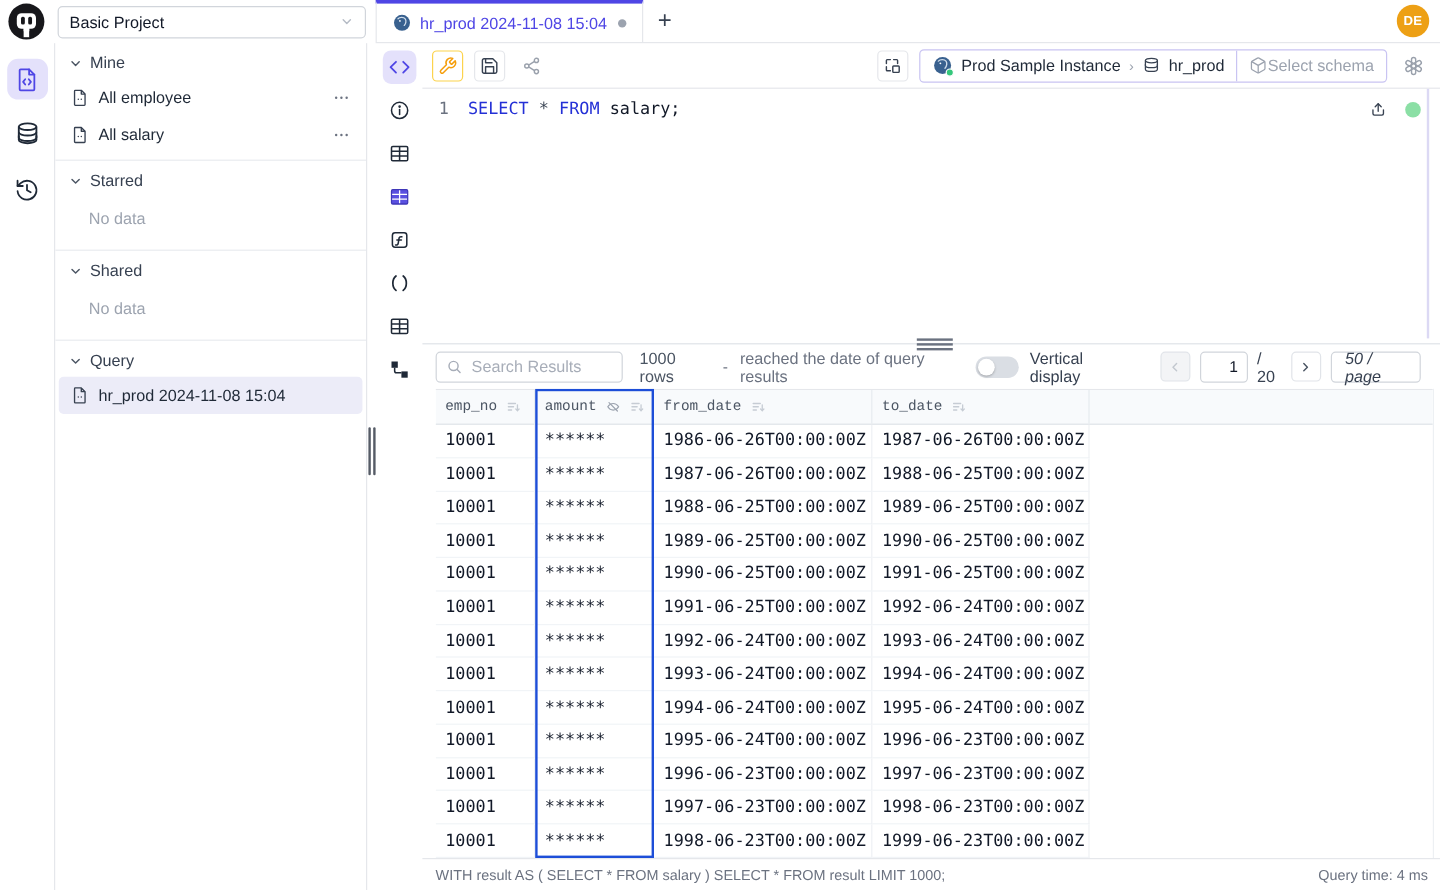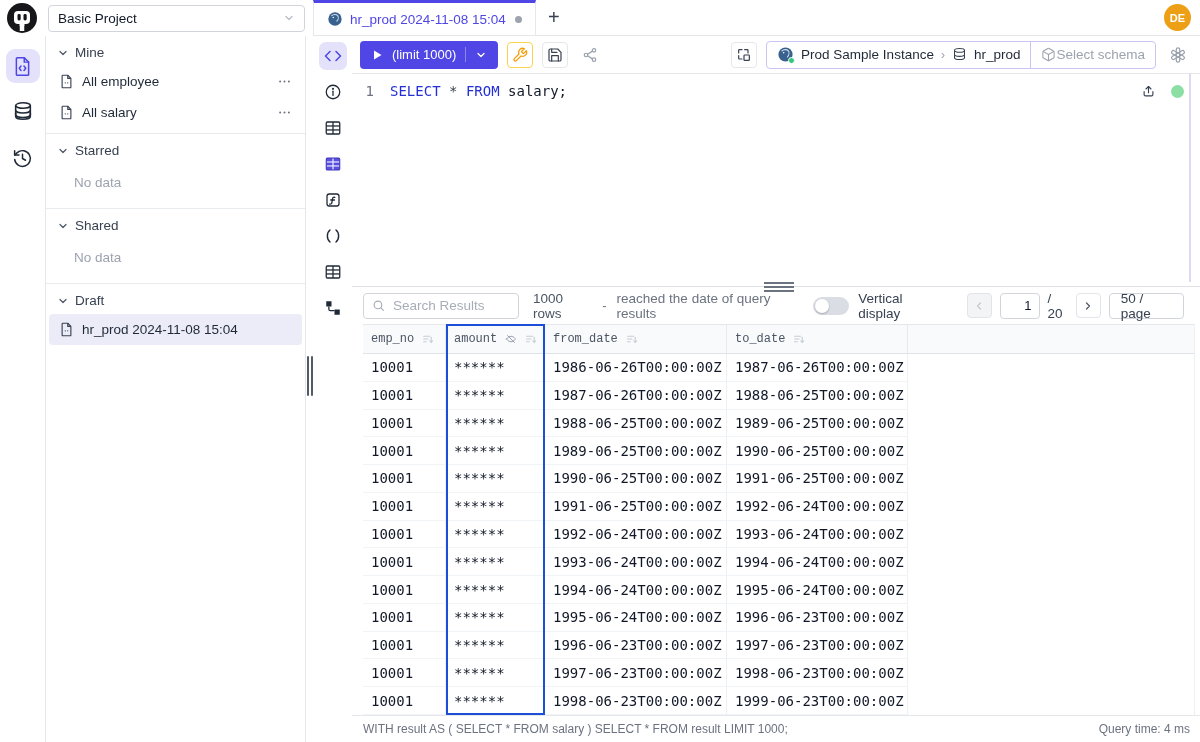--- a/index.html
+++ b/index.html
@@ -118,21 +118,21 @@
     background:#fff; box-shadow:0 1px 2px rgba(0,0,0,.25); }
   .toggle-label { color:#374151; font-size:13.5px; margin-right:14px; }
   .pager { display:flex; align-items:center; gap:8px; }
   .pg-btn { width:27px; height:25px; border:1px solid #e1e4e9; border-radius:4px; background:#fff;
     display:flex; align-items:center; justify-content:center; color:#4b5563; cursor:pointer; }
   .pg-btn.disabled { background:#f3f4f6; color:#c3c8cf; cursor:default; }
   .page-input { width:40px; height:26px; border:1px solid #d1d5db; border-radius:4px; text-align:right;
     padding:0 7px; font-size:13px; color:#111827; font-family:"Liberation Sans",sans-serif; outline:none; }
   .page-total { color:#374151; font-size:13.5px; }
   .page-size-btn { height:26px; border:1px solid #d1d5db; border-radius:4px; background:#fff;
-    display:flex; align-items:center; padding:0 11px; font-size:13.5px; color:#374151; cursor:pointer; margin-right:8px; }
+    display:flex; align-items:center; padding:0 11px; font-size:13.5px; color:#374151; cursor:pointer; margin-right:8px;font-style:italic; }
 
   .table-wrap { flex:1; position:relative; margin-left:11px; margin-right:5px; overflow:hidden;
     border-right:1px solid #edf0f3; display:flex; flex-direction:column; }
   .thead { flex:0 0 30px; display:flex; background:#f8fafc; border-top:1px solid #e5e7eb; border-bottom:1px solid #dfe3e8; }
   .th { display:flex; align-items:center; gap:8px; padding:0 8px; font-family:Liberation Mono, monospace;
     font-size:12px; color:#4b5563; border-right:1px solid #e7ebef; cursor:pointer; }
   .c0 { width:83px; flex:0 0 83px; } .c1 { width:99px; flex:0 0 99px; }
   .c2 { width:182px; flex:0 0 182px; } .c3 { width:181px; flex:0 0 181px; }
   .cf { flex:1; border-right:none !important; border-bottom:none !important; }
   .tbody { flex:1; display:flex; flex-direction:column; }
@@ -282,21 +282,21 @@
           </svg>
         <span>Shared</span>
       </div>
       <div class="no-data">No data</div>
 
       <div class="section-divider"></div>
       <div class="section-header">
         <svg width="12" height="12" viewBox="0 0 24 24" fill="none" stroke="#4b5563" stroke-width="2.4" stroke-linecap="round" stroke-linejoin="round">
             <polyline points="6 9 12 15 18 9"></polyline>
           </svg>
-        <span>Draft</span>
+        <span>Query</span>
       </div>
       <div class="sheet-item active">
         <span class="sheet-icon">
           <svg width="15" height="15" viewBox="0 0 24 24" fill="none" stroke="currentColor" stroke-width="1.8" stroke-linejoin="round">
               <path d="M6 2h8l5 5v14a1 1 0 0 1-1 1H6a1 1 0 0 1-1-1V3a1 1 0 0 1 1-1z"></path>
               <path d="M14 2v5h5"></path>
               <circle cx="10" cy="14" r="1" fill="currentColor" stroke="none"></circle>
               <circle cx="14" cy="14" r="1" fill="currentColor" stroke="none"></circle>
             </svg>
         </span>
@@ -368,30 +368,20 @@
             <rect x="3" y="3" width="7" height="7" fill="currentColor" stroke="none"></rect>
             <rect x="14" y="14" width="7" height="7" fill="currentColor" stroke="none"></rect>
             <path d="M6.5 10v3.5a2 2 0 0 0 2 2H14"></path>
           </svg>
       </div>
     </div>
 
     <div class="rightcol">
 
       <div class="toolbar">
-        <button class="run-btn">
-          <svg width="12" height="12" viewBox="0 0 24 24" fill="#fff">
-              <polygon points="6 3 21 12 6 21"></polygon>
-            </svg>
-          <span>(limit 1000)</span>
-          <span class="run-divider"></span>
-          <svg width="12" height="12" viewBox="0 0 24 24" fill="none" stroke="#fff" stroke-width="2.6" stroke-linecap="round" stroke-linejoin="round">
-              <polyline points="6 9 12 15 18 9"></polyline>
-            </svg>
-        </button>
         <div class="icon-btn warn">
           <svg width="16" height="16" viewBox="0 0 24 24" fill="none" stroke="currentColor" stroke-width="1.9" stroke-linecap="round" stroke-linejoin="round">
               <path d="M14.7 6.3a1 1 0 0 0 0 1.4l1.6 1.6a1 1 0 0 0 1.4 0l3.77-3.77a6 6 0 0 1-7.94 7.94l-6.91 6.91a2.12 2.12 0 0 1-3-3l6.91-6.91a6 6 0 0 1 7.94-7.94l-3.76 3.76z"></path>
             </svg>
         </div>
         <div class="icon-btn">
           <svg width="16" height="16" viewBox="0 0 24 24" fill="none" stroke="currentColor" stroke-width="1.8" stroke-linecap="round" stroke-linejoin="round">
               <path d="M19 21H5a2 2 0 0 1-2-2V5a2 2 0 0 1 2-2h11l5 5v11a2 2 0 0 1-2 2z"></path>
               <polyline points="17 21 17 13 7 13 7 21"></polyline>
               <polyline points="7 3 7 8 15 8"></polyline>

